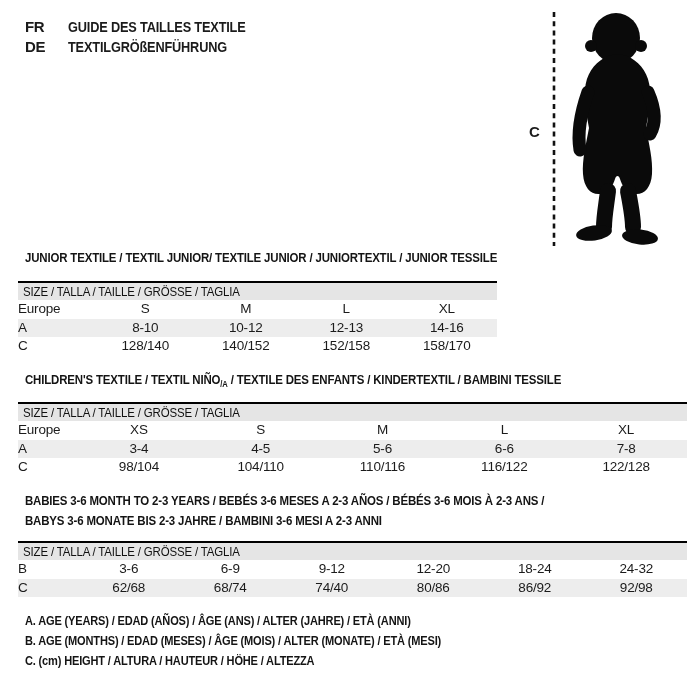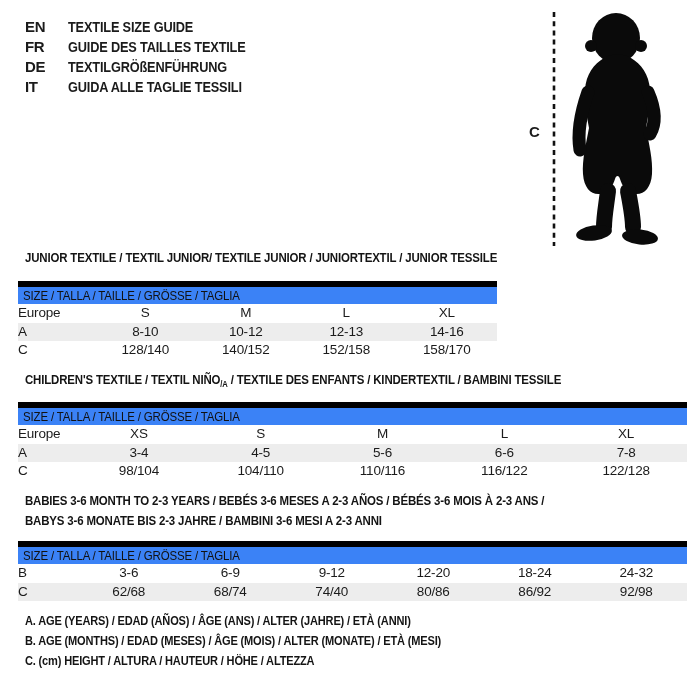--- a/index.html
+++ b/index.html
@@ -40,21 +40,21 @@
   table.size-table{
     position:absolute;left:18px;
     border-collapse:collapse;table-layout:fixed;
   }
   table.size-table td,table.size-table th{
     padding:0;font-weight:400;font-size:13.5px;letter-spacing:-0.2px;
     height:18.5px;line-height:18.5px;vertical-align:middle;
     white-space:nowrap;color:#1b1b1b;
   }
   tr.bar-row th{
-    background:#3b82f6;border-top:6px solid #000000;
+    background:#e5e5e5;border-top:2px solid #000000;
     text-align:left;height:17px;line-height:17px;
   }
   tr.bar-row .bar-text{
     display:inline-block;padding-left:6px;
     transform:scaleX(0.85);transform-origin:left center;
     font-weight:400;font-size:13.5px;color:#111;
   }
   td.row-label{text-align:left;padding-left:6px;}
   td.val{text-align:center;}
   tr.shaded td{background:#ededed;}
@@ -66,35 +66,27 @@
     transform:scaleX(0.85);transform-origin:left center;white-space:nowrap;
     color:#141414;
   }
 </style>
 </head>
 <body>
 
 <div class="page">
 
   <div class="lang-list">
-    <div class="lang-row">
-      <span class="lang-code">EN</span>
-      <span class="lang-label">TEXTILE SIZE GUIDE</span>
-    </div>
     <div class="lang-row">
       <span class="lang-code">FR</span>
       <span class="lang-label">GUIDE DES TAILLES TEXTILE</span>
     </div>
     <div class="lang-row">
       <span class="lang-code">DE</span>
       <span class="lang-label">TEXTILGRÖßENFÜHRUNG</span>
-    </div>
-    <div class="lang-row">
-      <span class="lang-code">IT</span>
-      <span class="lang-label">GUIDA ALLE TAGLIE TESSILI</span>
     </div>
   </div>
 
   <svg class="figure-line" width="6" height="234" viewBox="0 0 6 234">
     <line x1="3" y1="0" x2="3" y2="234" stroke="#111111" stroke-width="2.6" stroke-dasharray="5 4.2"></line>
   </svg>
   <span class="figure-c">C</span>
   <svg class="figure-baby" width="104" height="236" viewBox="0 0 104 236">
     <g fill="#0a0a0a">
       <ellipse cx="53" cy="28" rx="24" ry="25"></ellipse>

